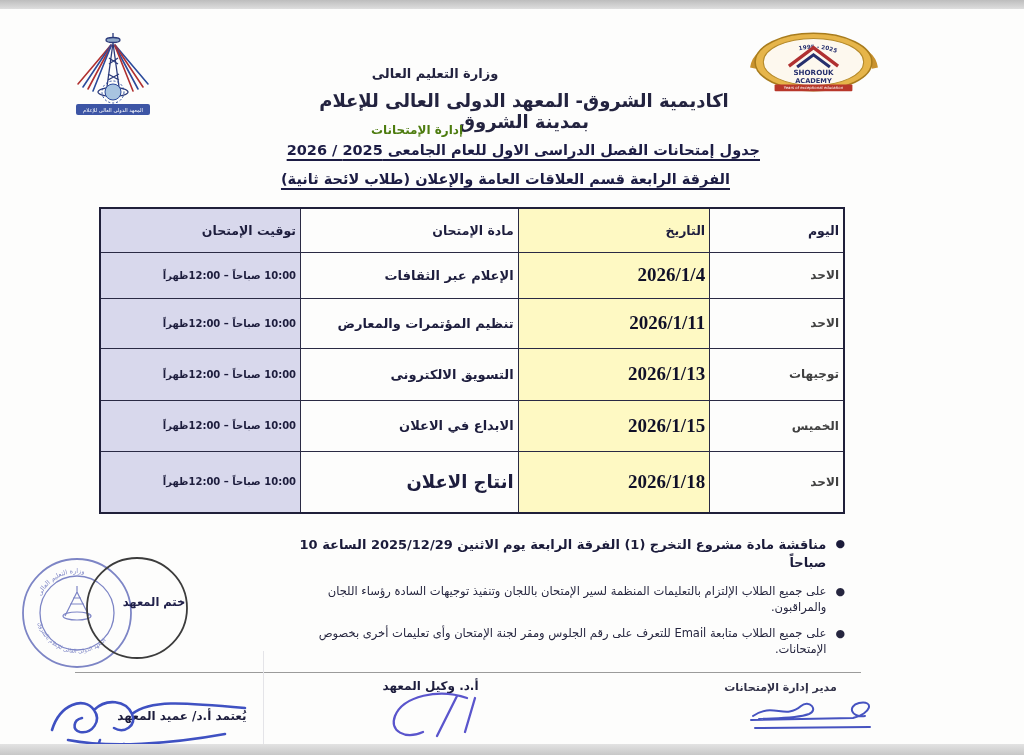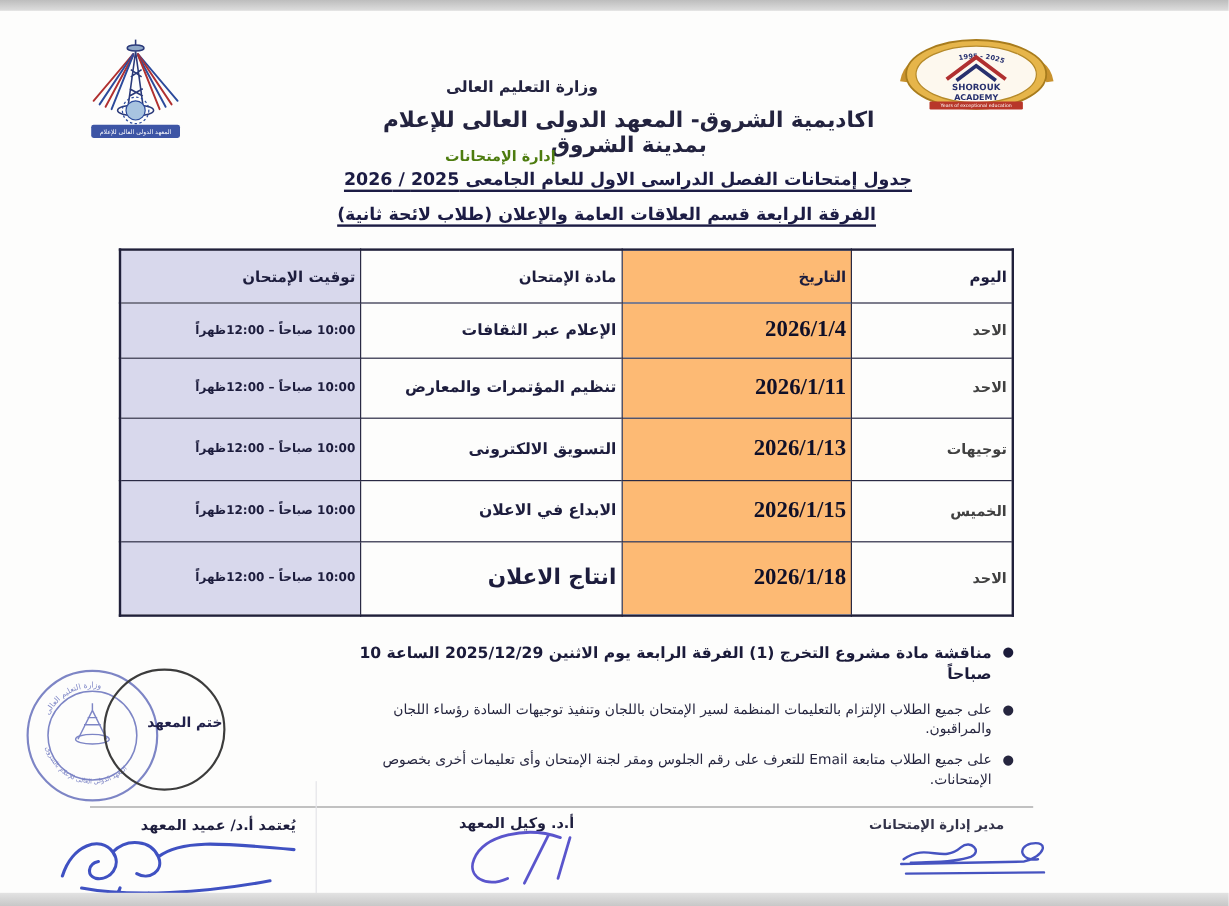--- a/index.html
+++ b/index.html
@@ -15,38 +15,38 @@
   .title{position:absolute;text-align:right;direction:rtl;font-weight:bold;color:#1c1c44;
          text-decoration:underline;text-underline-offset:4px;text-decoration-thickness:1.5px;}
   .t1{top:142px;left:262px;width:498px;font-size:14.5px;}
   .t2{top:171px;left:260px;width:470px;font-size:14.5px;}
   
   table.sched{position:absolute;top:207px;left:99px;width:746px;border-collapse:collapse;table-layout:fixed;
               direction:rtl;border:2.5px solid #20203a;}
   table.sched td,table.sched th{border:1.5px solid #2a2a44;text-align:right;vertical-align:middle;padding:0 4px;overflow:hidden;}
   tr.hrow{height:44px;}
   tr.r0{height:46px;} tr.r1{height:50px;} tr.r2{height:52px;} tr.r3{height:51px;} tr.r4{height:62px;}
-  .col-date{background:#fdba74;}
+  .col-date{background:#fef9c3;}
   .col-time{background:#d8d8ec;}
   th.hd{font-size:12.5px;font-weight:bold;color:#1d1d3d;}
   td.day{font-size:12px;font-weight:bold;color:#404040;margin-left:32px;}
   td.date{font-family:"Liberation Serif",serif;font-size:19px;font-weight:bold;color:#101028;}
   td.subj{font-size:13px;font-weight:bold;color:#1d1d3d;}
   td.subj-big{font-size:18px;margin-left:20px;}
   td.time{font-size:10px;font-weight:bold;color:#1d1d3d;}
   
   #notes{position:absolute;top:536px;right:179px;width:560px;direction:rtl;text-align:right;}
   .note{display:flex;gap:9px;margin-bottom:11px;color:#26263f;font-size:11.5px;line-height:1.35;align-items:flex-start;}
   .note .dot{font-size:11px;line-height:1.4;flex:0 0 auto;}
   .note.first{font-weight:bold;font-size:13px;color:#1b1b3a;margin-bottom:13px;}
   
   .sig-line{position:absolute;top:672px;left:75px;width:786px;height:1px;background:#9b9b9b;}
   .crease{position:absolute;top:651px;left:263px;width:1px;height:104px;background:#e4e4e8;}
   .sig-label{position:absolute;text-align:center;direction:rtl;color:#1d1d3d;}
-  .lbl-dean{top:681px;left:92px;width:180px;font-size:12px;font-weight:bold;}
+  .lbl-dean{top:709px;left:92px;width:180px;font-size:12px;font-weight:bold;}
   .lbl-vice{top:679px;left:358px;width:145px;font-size:12px;font-weight:bold;}
   .lbl-dir{top:681px;left:698px;width:165px;font-size:11px;font-weight:600;color:#33334a;}
   svg{position:absolute;overflow:visible;}
   #logo-left{left:70px;top:28px;}
   #logo-right{left:750px;top:29px;}
   #stamp{left:15px;top:550px;}
   #sig-dean{left:40px;top:690px;}
   #sig-vice{left:375px;top:684px;}
   #sig-dir{left:745px;top:694px;}
 </style>

